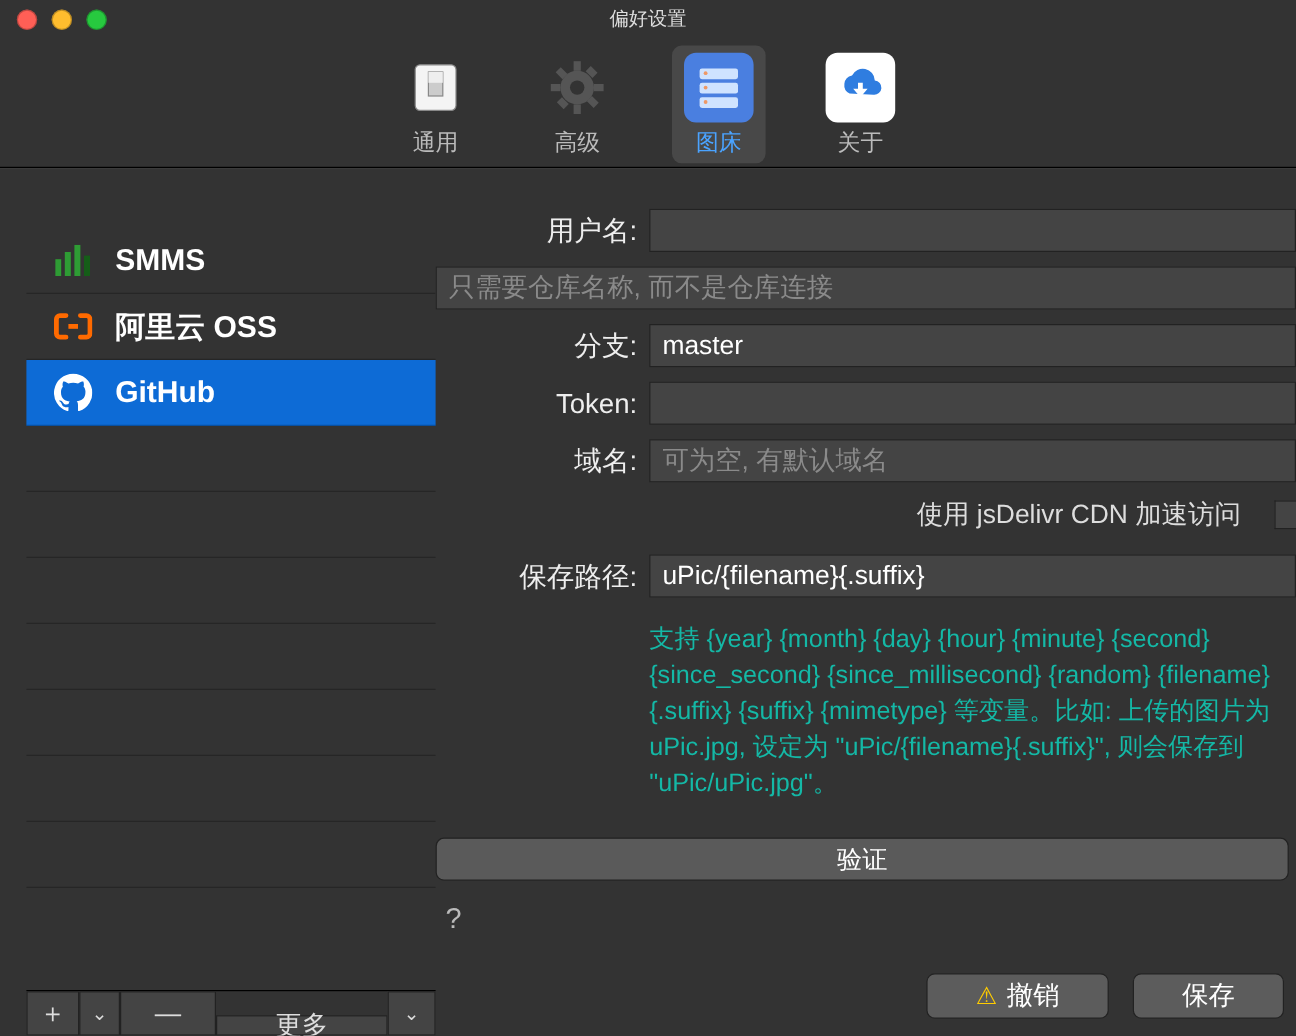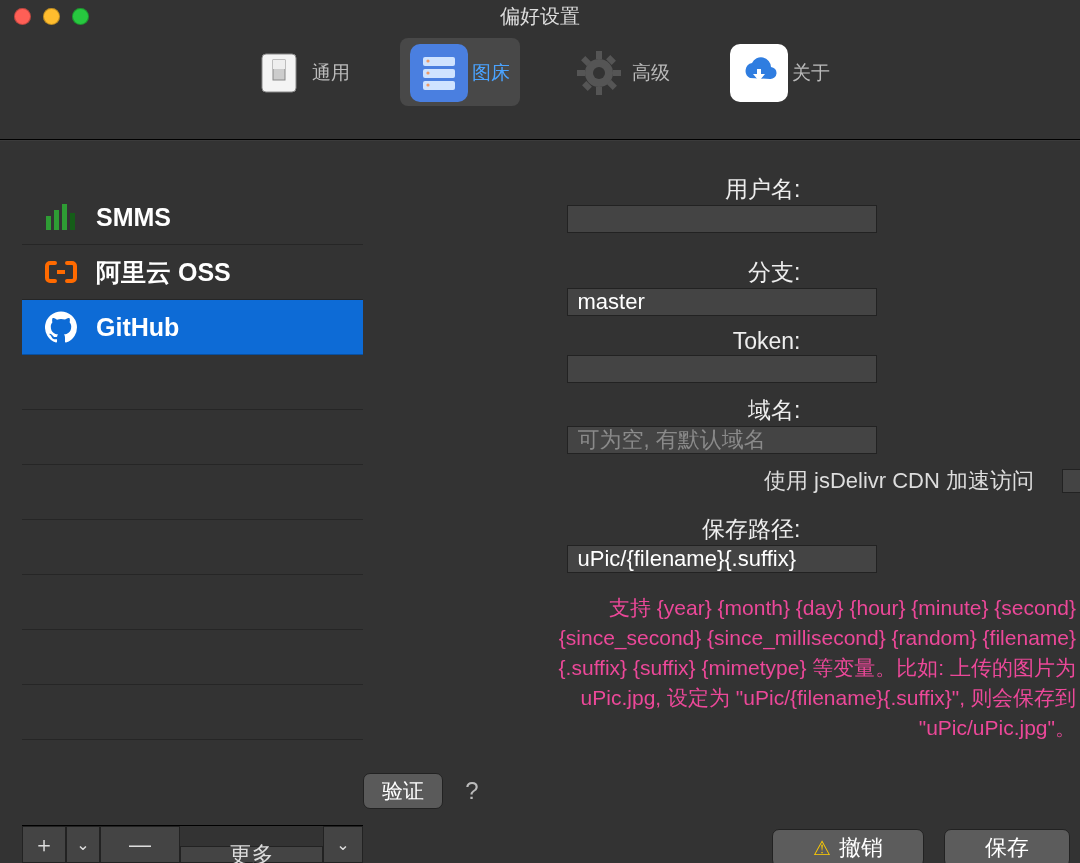--- a/index.html
+++ b/index.html
@@ -18,33 +18,33 @@
     align-items: center;
     position: relative;
   }
   .traffic-lights { display: flex; gap: 12px; padding-left: 14px; }
   .traffic-light { width: 17px; height: 17px; border-radius: 50%; }
   .tl-red    { background: #ff5f56; box-shadow: inset 0 0 0 1px rgba(0,0,0,.25); }
   .tl-yellow { background: #ffbd2e; box-shadow: inset 0 0 0 1px rgba(0,0,0,.25); }
   .tl-green  { background: #27c93f; box-shadow: inset 0 0 0 1px rgba(0,0,0,.25); }
   .win-title {
     position: absolute; left: 0; right: 0; text-align: center;
-    font-size: 20px; color: #ddd; font-weight: 500;
+    font-size: 16px; color: #ddd; font-weight: 500;
   }
   
   .toolbar {
     height: 108px;
     display: flex; justify-content: center; align-items: flex-start;
     gap: 40px;
     padding-top: 6px;
     border-bottom: 1px solid #000;
     box-shadow: 0 1px 0 rgba(255,255,255,0.04);
   }
   .tool {
-    display: flex; flex-direction: row; align-items: center;
+    display: flex; flex-direction: column; align-items: center;
     gap: 4px;
     padding: 6px 10px 4px;
     border-radius: 8px;
   }
   .tool.selected { background: #484848; }
   .tool-icon {
     width: 58px; height: 58px; border-radius: 10px;
     display: flex; align-items: center; justify-content: center;
   }
   .tool-label { font-size: 19px; color: #bbb; }
@@ -94,41 +94,40 @@
   
   .panel {
     flex: 1;
     padding: 34px 0 0 0;
     display: flex; flex-direction: column;
   }
   .form { flex: 1; }
   .row {
     display: flex; align-items: center;
     margin-bottom: 12px;
-    flex-direction: column;
   }
   .label {
     width: 178px; text-align: right;
     font-size: 23px; color: #eee; padding-right: 10px;
   }
   .input {
     flex: 1; height: 36px;
     background: #444; border: 1px solid #222;
     color: #fff; font-size: 22px;
     padding: 0 10px;
   }
   .input::placeholder { color: #8a8a8a; }
   .cdn-row { padding-left: 178px; margin: 8px 0 18px; display:flex; align-items:center; justify-content:flex-end; gap:24px; }
   .cdn-label { color: #ddd; font-size: 22px; }
   .checkbox-stub { width: 18px; height: 24px; background:#444; border:1px solid #222; border-right:none; margin-left:4px; }
   .hint {
     padding: 8px 4px 0 178px;
-    font-size: 21px; line-height: 30px; color: #ec4899; text-align: right;
-  }
-  .verify-row { display:flex; gap:14px; padding-right:6px; margin-top:30px; }
+    font-size: 21px; line-height: 30px; color: #14b8a6;
+  }
+  .verify-row { display:flex; justify-content:flex-end; gap:14px; padding-right:6px; margin-top:30px;flex-direction:column; }
   .verify-btn {
     background: #5a5a5a; border: 1px solid #222; color: #fff;
     height: 36px; padding: 0 18px; border-radius: 7px; font-size: 21px;
   }
   .help-btn {
     width: 30px; height: 36px; border: none; background: none;
     color: #bbb; font-size: 24px;
   }
   .footer {
     display:flex; justify-content:flex-end; gap:20px;
@@ -157,34 +156,20 @@
 
   <div class="tool">
     <div class="tool-icon">
       <svg width="46" height="46" viewBox="0 0 46 46">
         <rect x="6" y="4" width="34" height="38" rx="4" fill="#f4f4f4" stroke="#888"></rect>
         <rect x="17" y="10" width="12" height="20" fill="#ccc" stroke="#888"></rect>
         <rect x="17" y="10" width="12" height="9" fill="#eee"></rect>
       </svg>
     </div>
     <div class="tool-label">通用</div>
-  </div>
-
-  <div class="tool selected">
-    <div class="tool-icon" style="background:#4a7fe0;border-radius:10px;">
-      <svg width="44" height="44" viewBox="0 0 44 44">
-        <rect x="6" y="6" width="32" height="9" rx="2" fill="#cfe3ff"></rect>
-        <rect x="6" y="18" width="32" height="9" rx="2" fill="#cfe3ff"></rect>
-        <rect x="6" y="30" width="32" height="9" rx="2" fill="#cfe3ff"></rect>
-        <circle cx="11" cy="10" r="1.6" fill="#e96"></circle>
-        <circle cx="11" cy="22" r="1.6" fill="#e96"></circle>
-        <circle cx="11" cy="34" r="1.6" fill="#e96"></circle>
-      </svg>
-    </div>
-    <div class="tool-label">图床</div>
   </div>
 
   <div class="tool">
     <div class="tool-icon">
       <svg width="50" height="50" viewBox="0 0 50 50">
         <circle cx="25" cy="25" r="14" fill="#555"></circle>
         <circle cx="25" cy="25" r="6" fill="#333"></circle>
         <g fill="#555">
           <rect x="22" y="3" width="6" height="8"></rect>
           <rect x="22" y="39" width="6" height="8"></rect>
@@ -193,20 +178,34 @@
           <rect x="9" y="9" width="6" height="8" transform="rotate(-45 12 13)"></rect>
           <rect x="35" y="33" width="6" height="8" transform="rotate(-45 38 37)"></rect>
           <rect x="33" y="9" width="8" height="6" transform="rotate(45 37 12)"></rect>
           <rect x="9" y="35" width="8" height="6" transform="rotate(45 13 38)"></rect>
         </g>
       </svg>
     </div>
     <div class="tool-label">高级</div>
   </div>
 
+  <div class="tool selected">
+    <div class="tool-icon" style="background:#4a7fe0;border-radius:10px;">
+      <svg width="44" height="44" viewBox="0 0 44 44">
+        <rect x="6" y="6" width="32" height="9" rx="2" fill="#cfe3ff"></rect>
+        <rect x="6" y="18" width="32" height="9" rx="2" fill="#cfe3ff"></rect>
+        <rect x="6" y="30" width="32" height="9" rx="2" fill="#cfe3ff"></rect>
+        <circle cx="11" cy="10" r="1.6" fill="#e96"></circle>
+        <circle cx="11" cy="22" r="1.6" fill="#e96"></circle>
+        <circle cx="11" cy="34" r="1.6" fill="#e96"></circle>
+      </svg>
+    </div>
+    <div class="tool-label">图床</div>
+  </div>
+
   <div class="tool">
     <div class="tool-icon" style="background:#fff;border-radius:10px;">
       <svg width="42" height="42" viewBox="0 0 42 42">
         <path d="M12 26a8 8 0 0 1 2-15 10 10 0 0 1 19 4 6 6 0 0 1 -1 12z" fill="#2f7de0"></path>
         <path d="M21 29l-6-7h4v-5h4v5h4z" fill="#fff"></path>
       </svg>
     </div>
     <div class="tool-label">关于</div>
   </div>
 </div>
@@ -272,20 +271,21 @@
 
   <div class="panel">
     <div class="form">
 
       <div class="row">
         <div class="label">用户名:</div>
         <input class="input" value="" style="">
       </div>
 
       <div class="row">
+        <input class="input" placeholder="只需要仓库名称, 而不是仓库连接" style="">
       </div>
 
       <div class="row">
         <div class="label">分支:</div>
         <input class="input" value="master" style="">
       </div>
 
       <div class="row">
         <div class="label">Token:</div>
         <input class="input" value="" style="">

